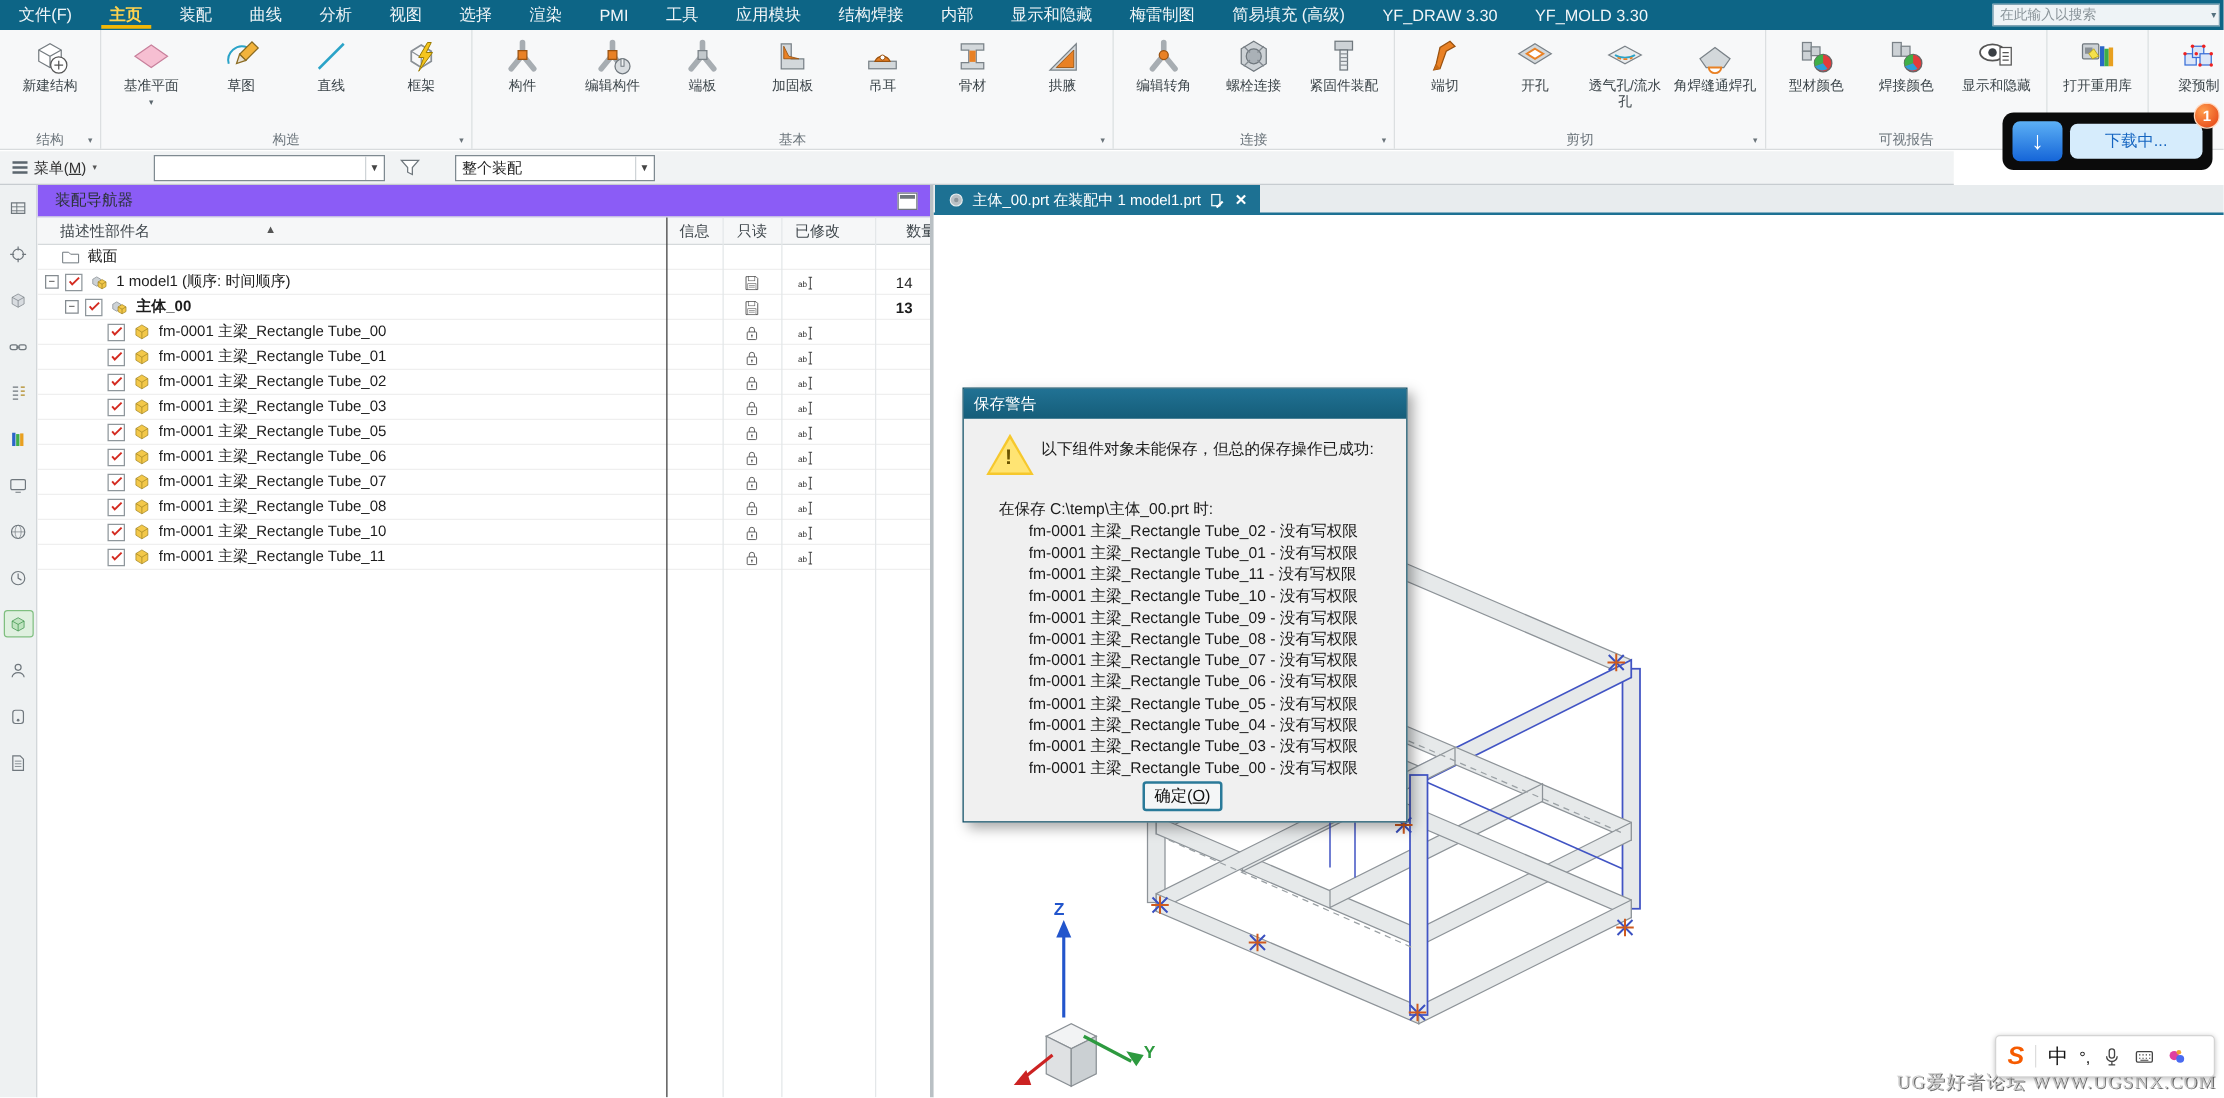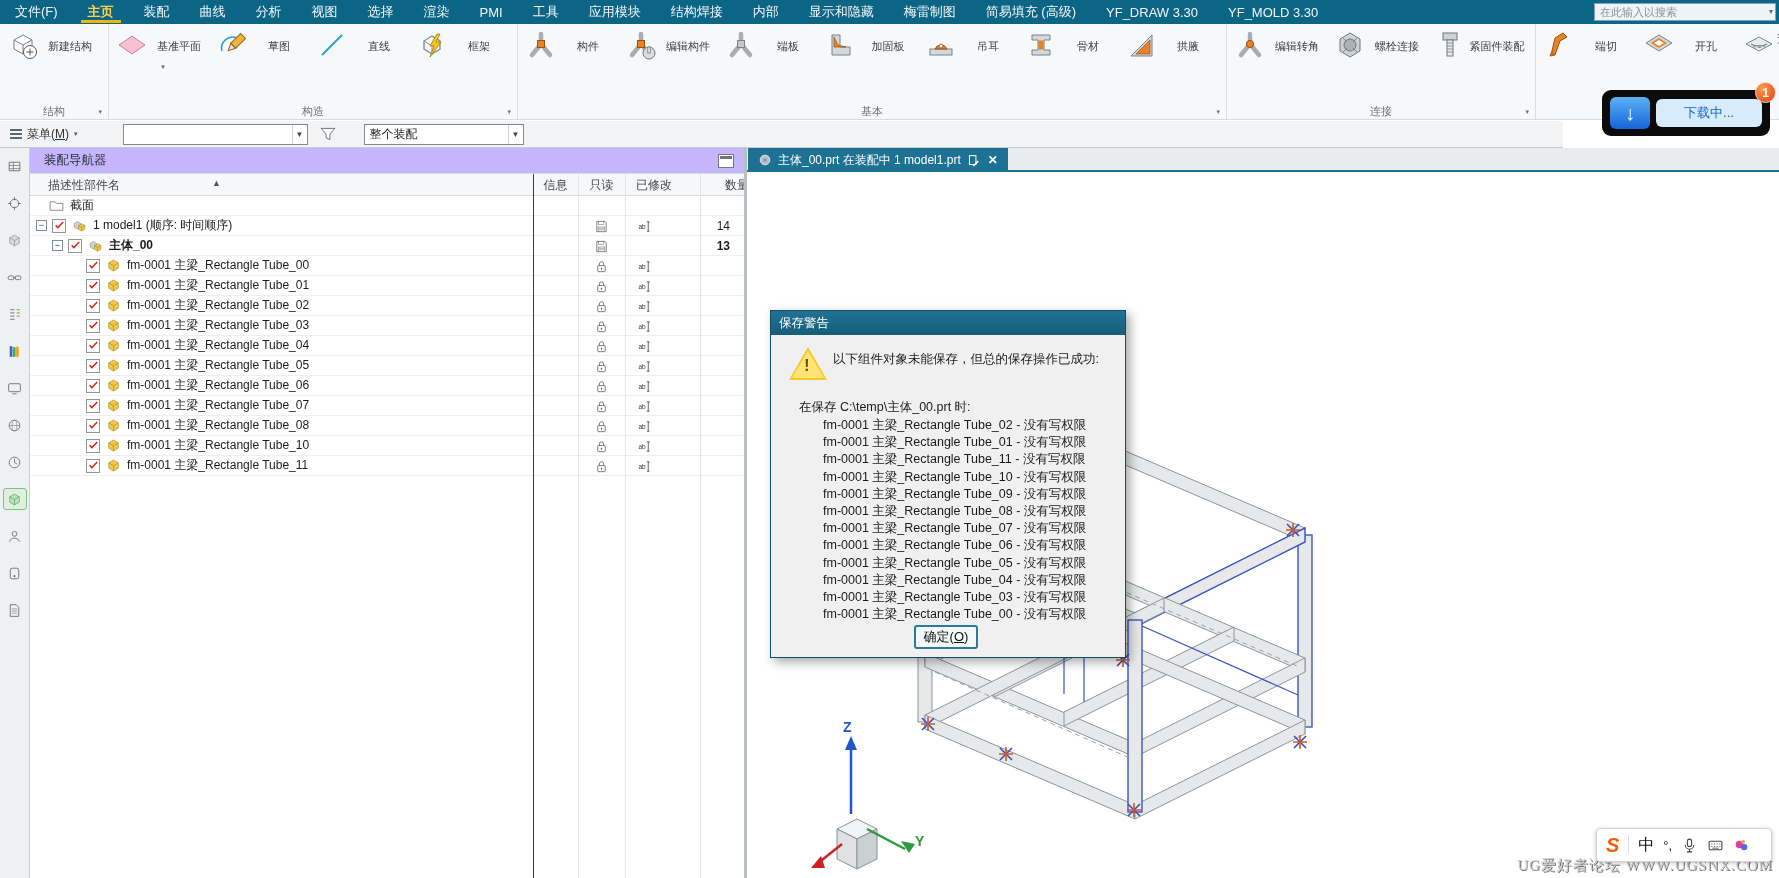--- a/index.html
+++ b/index.html
@@ -13,21 +13,21 @@
   .menu-tab[data-active="true"]::after{content:"";position:absolute;left:8px;right:8px;bottom:1px;height:3px;background:#f2b706;}
   .menu-search{position:absolute;right:3px;top:3px;width:182px;height:18px;border:1px solid #7fa3b4;
     background:#eef3f6;color:#333;font-size:11px;padding:0 14px 0 5px;font-family:inherit;}
   .menu-search::placeholder{color:#8a949a;}
   .search-caret{position:absolute;right:6px;top:7px;font-size:8px;color:#55707e;}
   
   .ribbon{position:absolute;left:0;top:24px;width:1779px;height:96px;background:#f7f8f9;
     border-bottom:1px solid #d8dbdd;display:flex;align-items:stretch;}
   .rbn-group{display:flex;flex-direction:column;border-right:1px solid #dcdfe1;padding:2px 4px 0 4px;}
   .rbn-items{display:flex;flex:1;align-items:flex-start;}
-  .rbn-btn{display:flex;flex-direction:row;align-items:center;min-width:58px;max-width:100px;
+  .rbn-btn{display:flex;flex-direction:column;align-items:center;min-width:58px;max-width:100px;
     padding:3px 3px 10px 3px;background:none;border:none;cursor:default;position:relative;font-family:inherit;}
   .rbn-btn svg.icon{width:32px;height:32px;flex:0 0 32px;}
   .rbn-label{font-size:11px;line-height:1.15;color:#3b4449;text-align:center;margin-top:2px;width:66px;white-space:normal;}
   .rbn-caret{position:absolute;bottom:0;left:0;right:0;text-align:center;font-size:7px;color:#5b666d;}
   .grp-footer{height:16px;display:flex;align-items:center;justify-content:center;gap:14px;position:relative;}
   .grp-label{font-size:11px;color:#6a737a;}
   .grp-caret{font-size:7px;color:#6a737a;position:absolute;right:2px;top:5px;cursor:default;}
   
   .toolbar{position:absolute;left:0;top:121px;width:1563px;height:27px;background:#f1f3f4;
     border-bottom:1px solid #c7ccd0;display:flex;align-items:center;font-size:12px;color:#333;}
@@ -41,21 +41,21 @@
   .combo.scope{width:160px;margin-left:26px;}
   .funnel{margin-left:10px;width:20px;height:20px;}
   
   .resourcebar{position:absolute;left:0;top:148px;width:30px;height:730px;background:#eef1f2;
     border-right:1px solid #c9ced2;display:flex;flex-direction:column;align-items:center;padding-top:8px;gap:17px;}
   .res-tab{width:22px;height:20px;display:flex;align-items:center;justify-content:center;cursor:default;border-radius:2px;}
   .res-tab svg{width:17px;height:17px;}
   .res-tab[data-active="true"]{background:#dff0df;outline:1px solid #7fbf7f;}
   
   .navpanel{position:absolute;left:30px;top:148px;width:714px;height:730px;background:#fff;overflow:hidden;}
-  .nav-title{height:26px;background:#c4b5fd;border-bottom:1px solid #dadee0;display:flex;align-items:center;
+  .nav-title{height:26px;background:#8b5cf6;border-bottom:1px solid #dadee0;display:flex;align-items:center;
     padding:0 10px 0 14px;font-size:12.5px;color:#2b3338;}
   .nav-restore{margin-left:auto;width:16px;height:14px;border:1px solid #6f777d;position:relative;background:#fff;cursor:default;}
   .nav-restore::after{content:"";position:absolute;left:1px;right:1px;top:1px;height:3px;background:#6f777d;}
   .nav-header{height:22px;background:#f6f7f8;border-bottom:1px solid #d5d9db;position:relative;font-size:12px;color:#40484d;}
   .nav-header .h-name{position:absolute;left:18px;top:3px;}
   .nav-header .h-sort{position:absolute;left:182px;top:4px;font-size:9px;color:#555;}
   .h-col{position:absolute;top:3px;text-align:center;}
   .tree{position:relative;}
   .tree-row{height:20px;border-bottom:1px solid #efefef;display:flex;align-items:center;position:relative;font-size:12px;color:#1c1c1c;}
   .tree-row[data-kind="folder"]{padding-left:18px;}
@@ -967,44 +967,20 @@
           </svg>
         </span>
         <span class="cell cell-mod">
           <svg class="ic-mod">
             <use href="#sym-modified"></use>
           </svg>
         </span>
         <span class="cell cell-count"></span>
       </div>
 
-      <div class="tree-row" data-kind="part">
-
-        <span class="cb">
-          <svg>
-            <use href="#sym-check"></use>
-          </svg>
-        </span>
-
-        <svg class="row-ic ic-part">
-          <use href="#sym-part"></use>
-        </svg>
-        <span class="row-label">fm-0001 主梁_Rectangle Tube_04</span>
-        <span class="cell cell-ro">
-          <svg class="ic-lock">
-            <use href="#sym-lock"></use>
-          </svg>
-        </span>
-        <span class="cell cell-mod">
-          <svg class="ic-mod">
-            <use href="#sym-modified"></use>
-          </svg>
-        </span>
-        <span class="cell cell-count"></span>
-      </div>
 
       <div class="tree-row" data-kind="part">
 
         <span class="cb">
           <svg>
             <use href="#sym-check"></use>
           </svg>
         </span>
 
         <svg class="row-ic ic-part">

